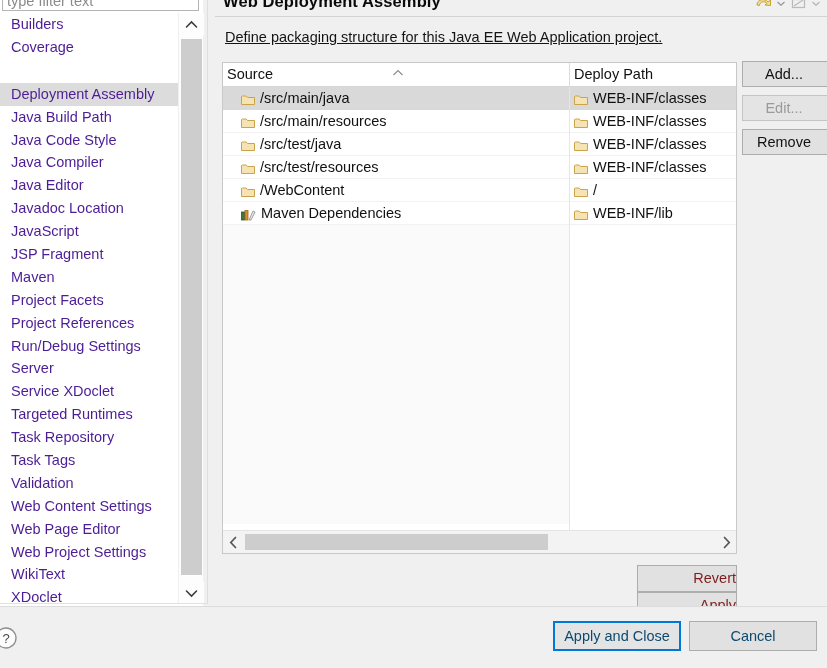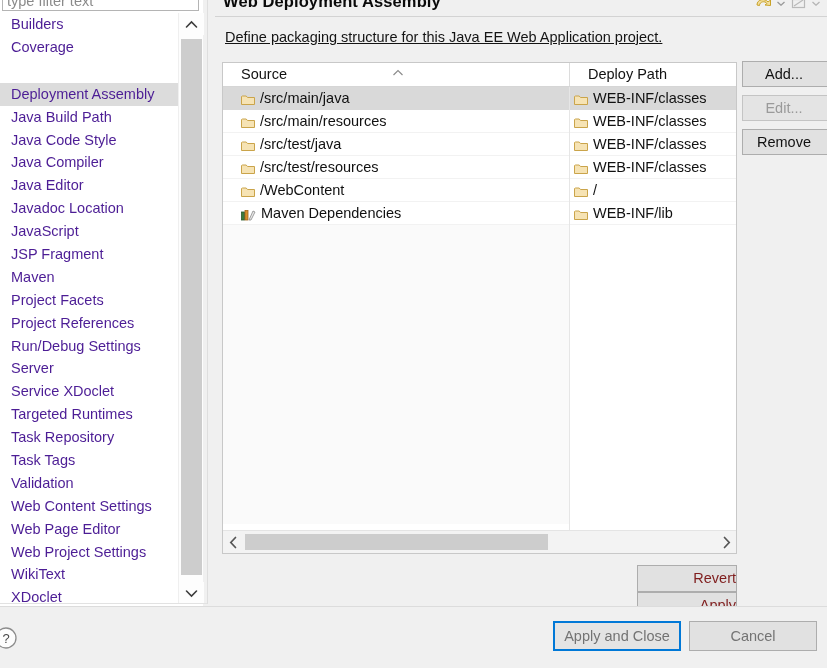--- a/index.html
+++ b/index.html
@@ -92,21 +92,21 @@
   #table-wrap {
     position: absolute; left: 11px; top: 62px; width: 515px; height: 492px;
     background: #ffffff; border: 1px solid #c8c8c8;
   }
   #thead {
     position: relative; height: 24px; background: #ffffff;
     border-bottom: 1px solid #d6d6d6;
   }
   .th {
     position: absolute; top: 0; height: 23px; line-height: 23px;
-    font-size: 14.5px; color: #111; padding-left: 18px; white-space: nowrap;
+    font-size: 14.5px; color: #111; padding-left: 4px; white-space: nowrap;
   }
   #th-source { left: 0; width: 346px; }
   #th-deploy { left: 346px; width: 167px; border-left: 1px solid #dcdcdc; }
   #sort-indicator {
     position: absolute; left: 169px; top: 2px; width: 12px; height: 12px;
   }
 
   #tbody { position: relative; height: 443px; overflow: hidden; }
   .trow { position: relative; height: 23px; }
   .trow .cell-src, .trow .cell-dep {
@@ -170,21 +170,21 @@
     position: absolute; left: 0; top: 606px; width: 827px; height: 1px; background: #dcdcdc;
   }
   #bottom-bar {
     position: absolute; left: 0; top: 607px; width: 827px; height: 61px; background: #f0f0f0;
   }
   #help-icon { position: absolute; left: -7px; top: 18px; width: 26px; height: 26px; }
   #dlg-buttons { position: absolute; right: 10px; top: 14px; display: flex; gap: 8px; }
   .dlg-btn {
     width: 128px; height: 30px;
     background: #e1e1e1; border: 1px solid #adadad;
-    font-family: "Liberation Sans", sans-serif; font-size: 14.5px; color: #737373;
+    font-family: "Liberation Sans", sans-serif; font-size: 14.5px; color: #0c4a6e;
     text-align: center; line-height: 28px;
   }
   .dlg-btn.default {
     border: 2px solid #0078d7; background: #e4e4e4; line-height: 26px;
   }
 </style>
 </head>
 <body>
 
 <div id="root">

